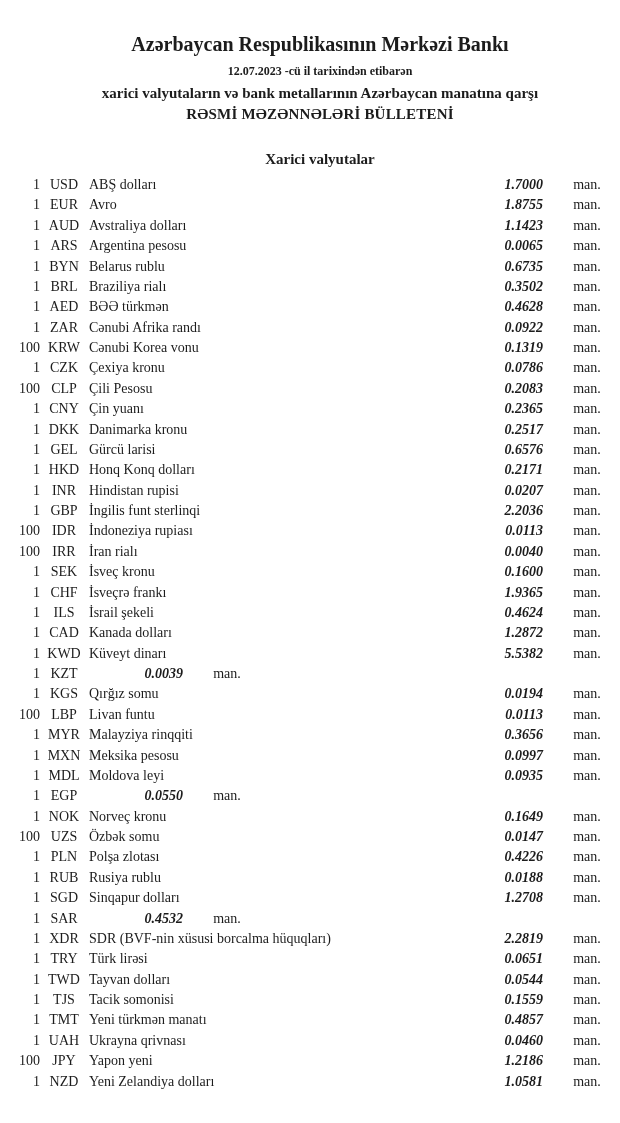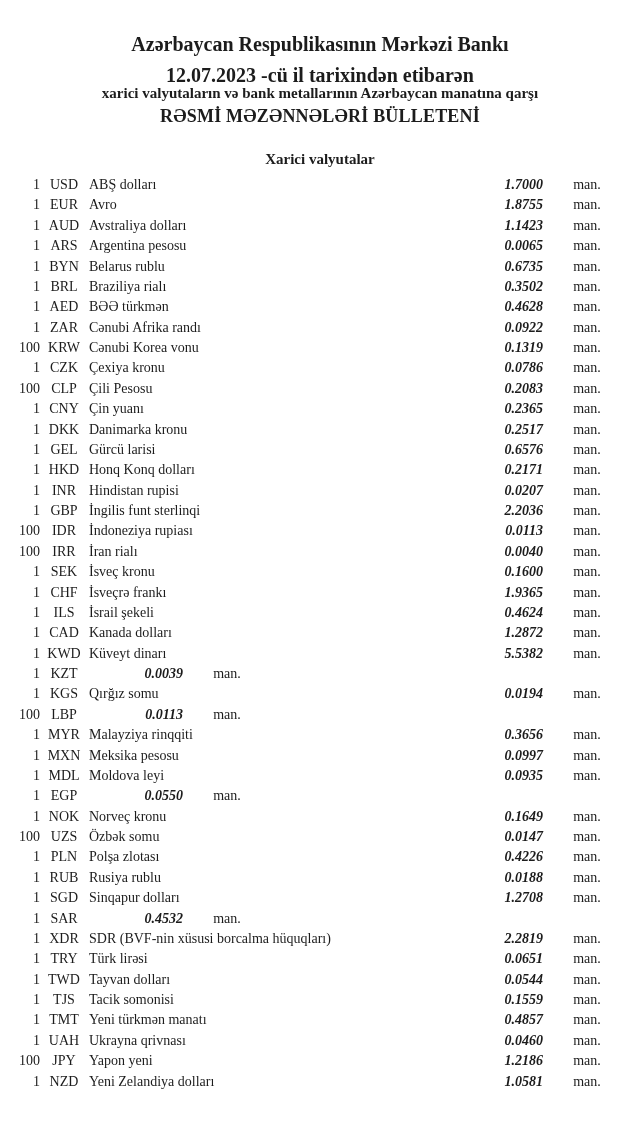--- a/index.html
+++ b/index.html
@@ -25,23 +25,23 @@
     position: absolute;
     left: 0;
     width: 620px;
     padding-left: 20px;
     box-sizing: border-box;
     text-align: center;
     font-weight: bold;
     white-space: nowrap;
   }
   .bank-name   { top: 33px;  font-size: 20px;   }
-  .date-line   { top: 64px;  font-size: 20px;   }
+  .date-line   { top: 64px;  font-size: 12px;   }
   .scope-line  { top: 85px;  font-size: 15px;   }
-  .bulletin    { top: 106px; font-size: 18px; letter-spacing: 0.2px; text-align: center; }
+  .bulletin    { top: 106px; font-size: 15px; letter-spacing: 0.2px; text-align: center; }
   .section-ttl { top: 151px; font-size: 15px;   }
 
   .rates-table {
     position: absolute;
     top: 175px;
     left: 0;
     width: 620px;
   }
   .row {
     display: flex;
@@ -299,20 +299,21 @@
     <span class="qty">1</span>
     <span class="code">KGS</span>
     <span class="name">Qırğız somu</span>
     <span class="rate">0.0194</span>
     <span class="unit">man.</span>
   </div>
 
   <div class="row">
     <span class="qty">100</span>
     <span class="code">LBP</span>
+    <span class="name">Livan funtu</span>
     <span class="rate">0.0113</span>
     <span class="unit">man.</span>
   </div>
 
   <div class="row">
     <span class="qty">1</span>
     <span class="code">MYR</span>
     <span class="name">Malayziya rinqqiti</span>
     <span class="rate">0.3656</span>
     <span class="unit">man.</span>

